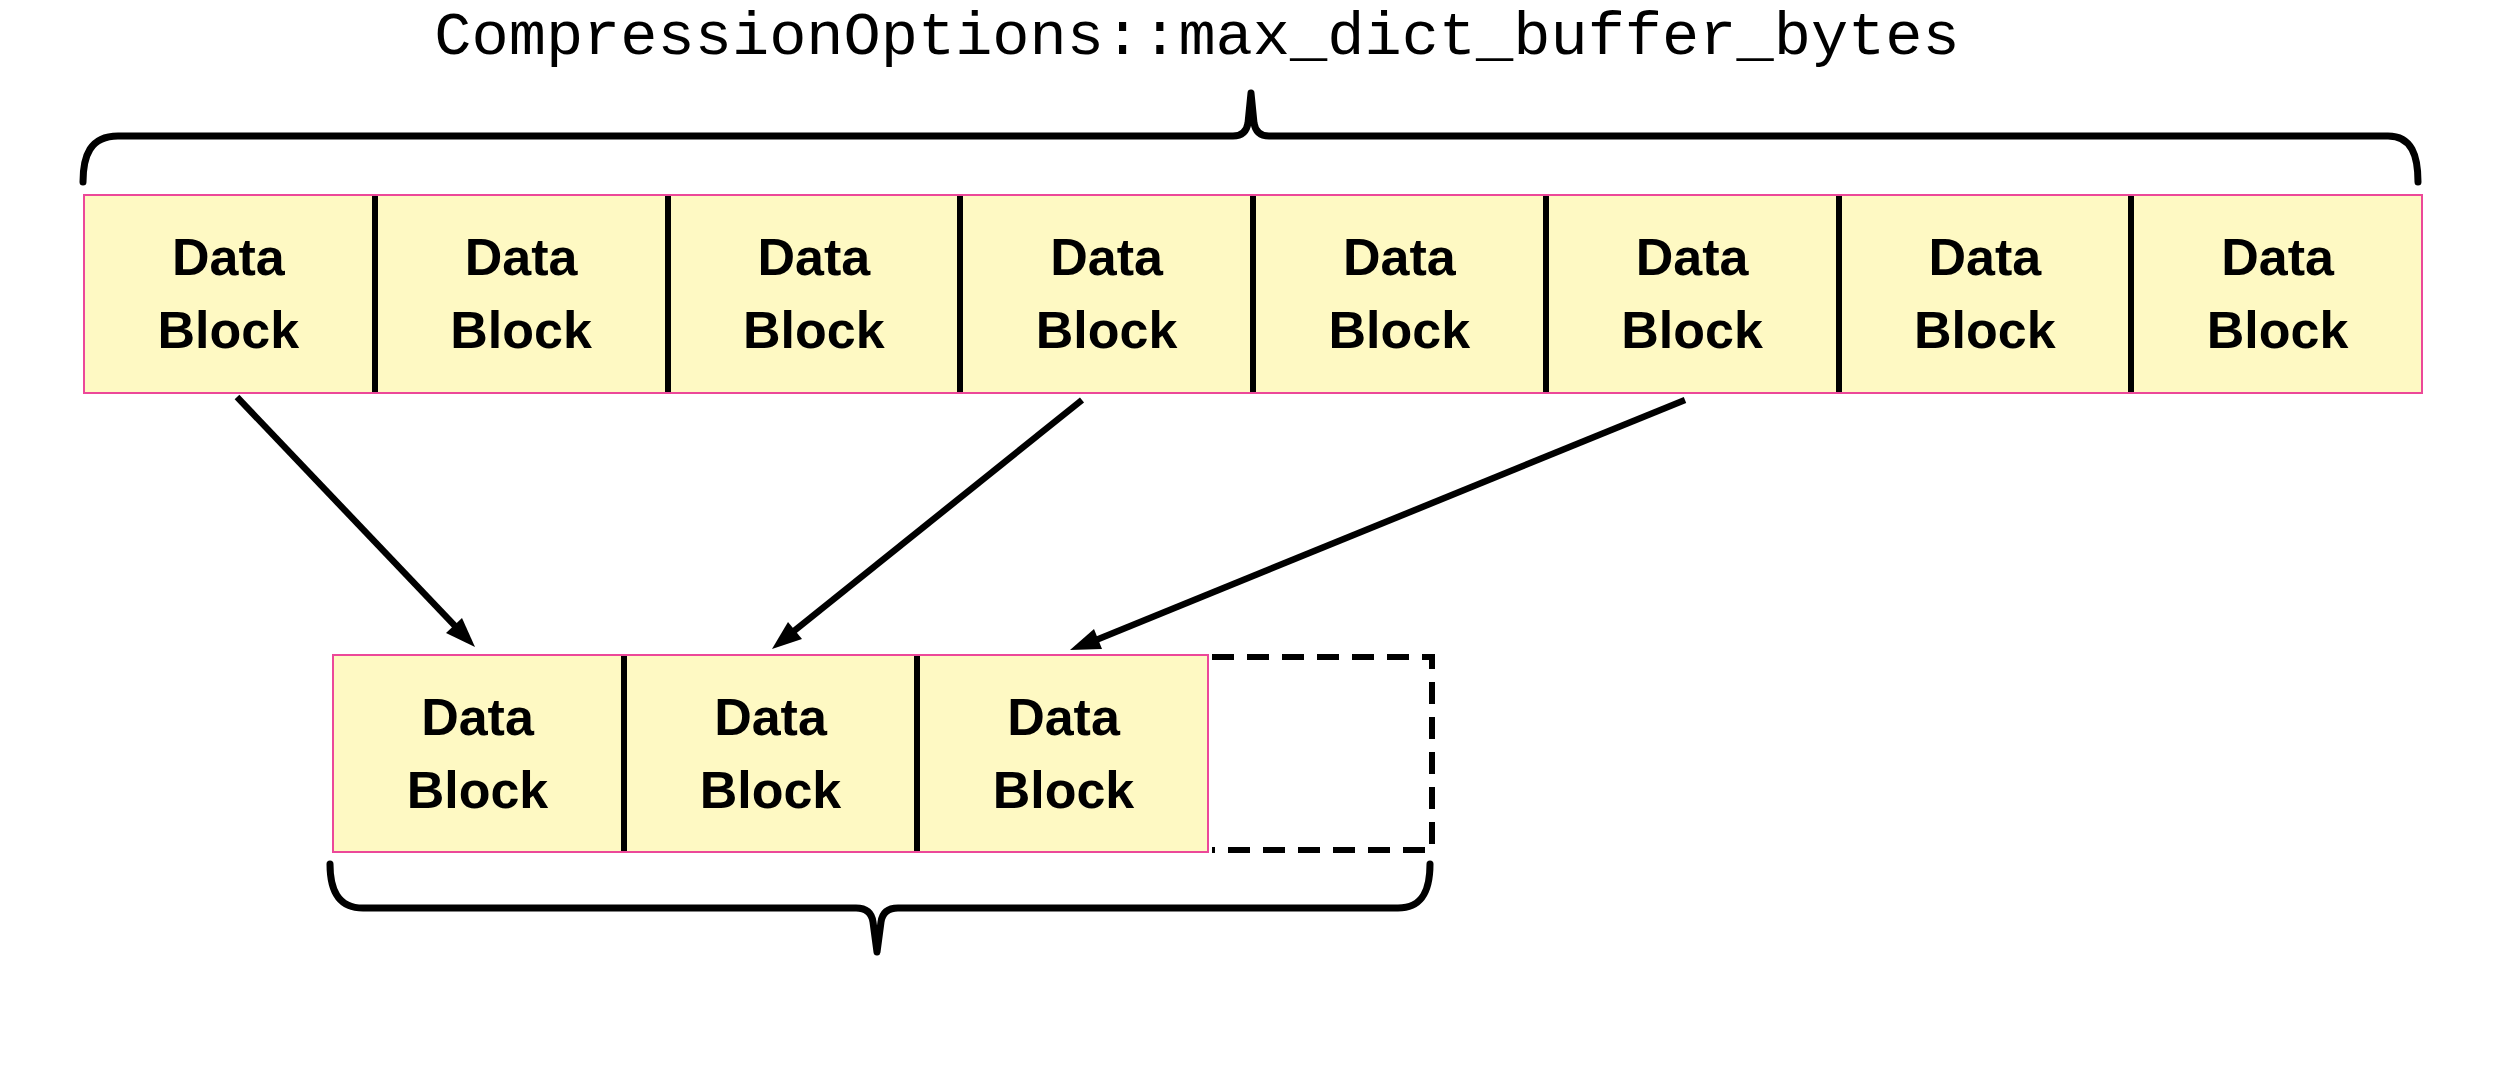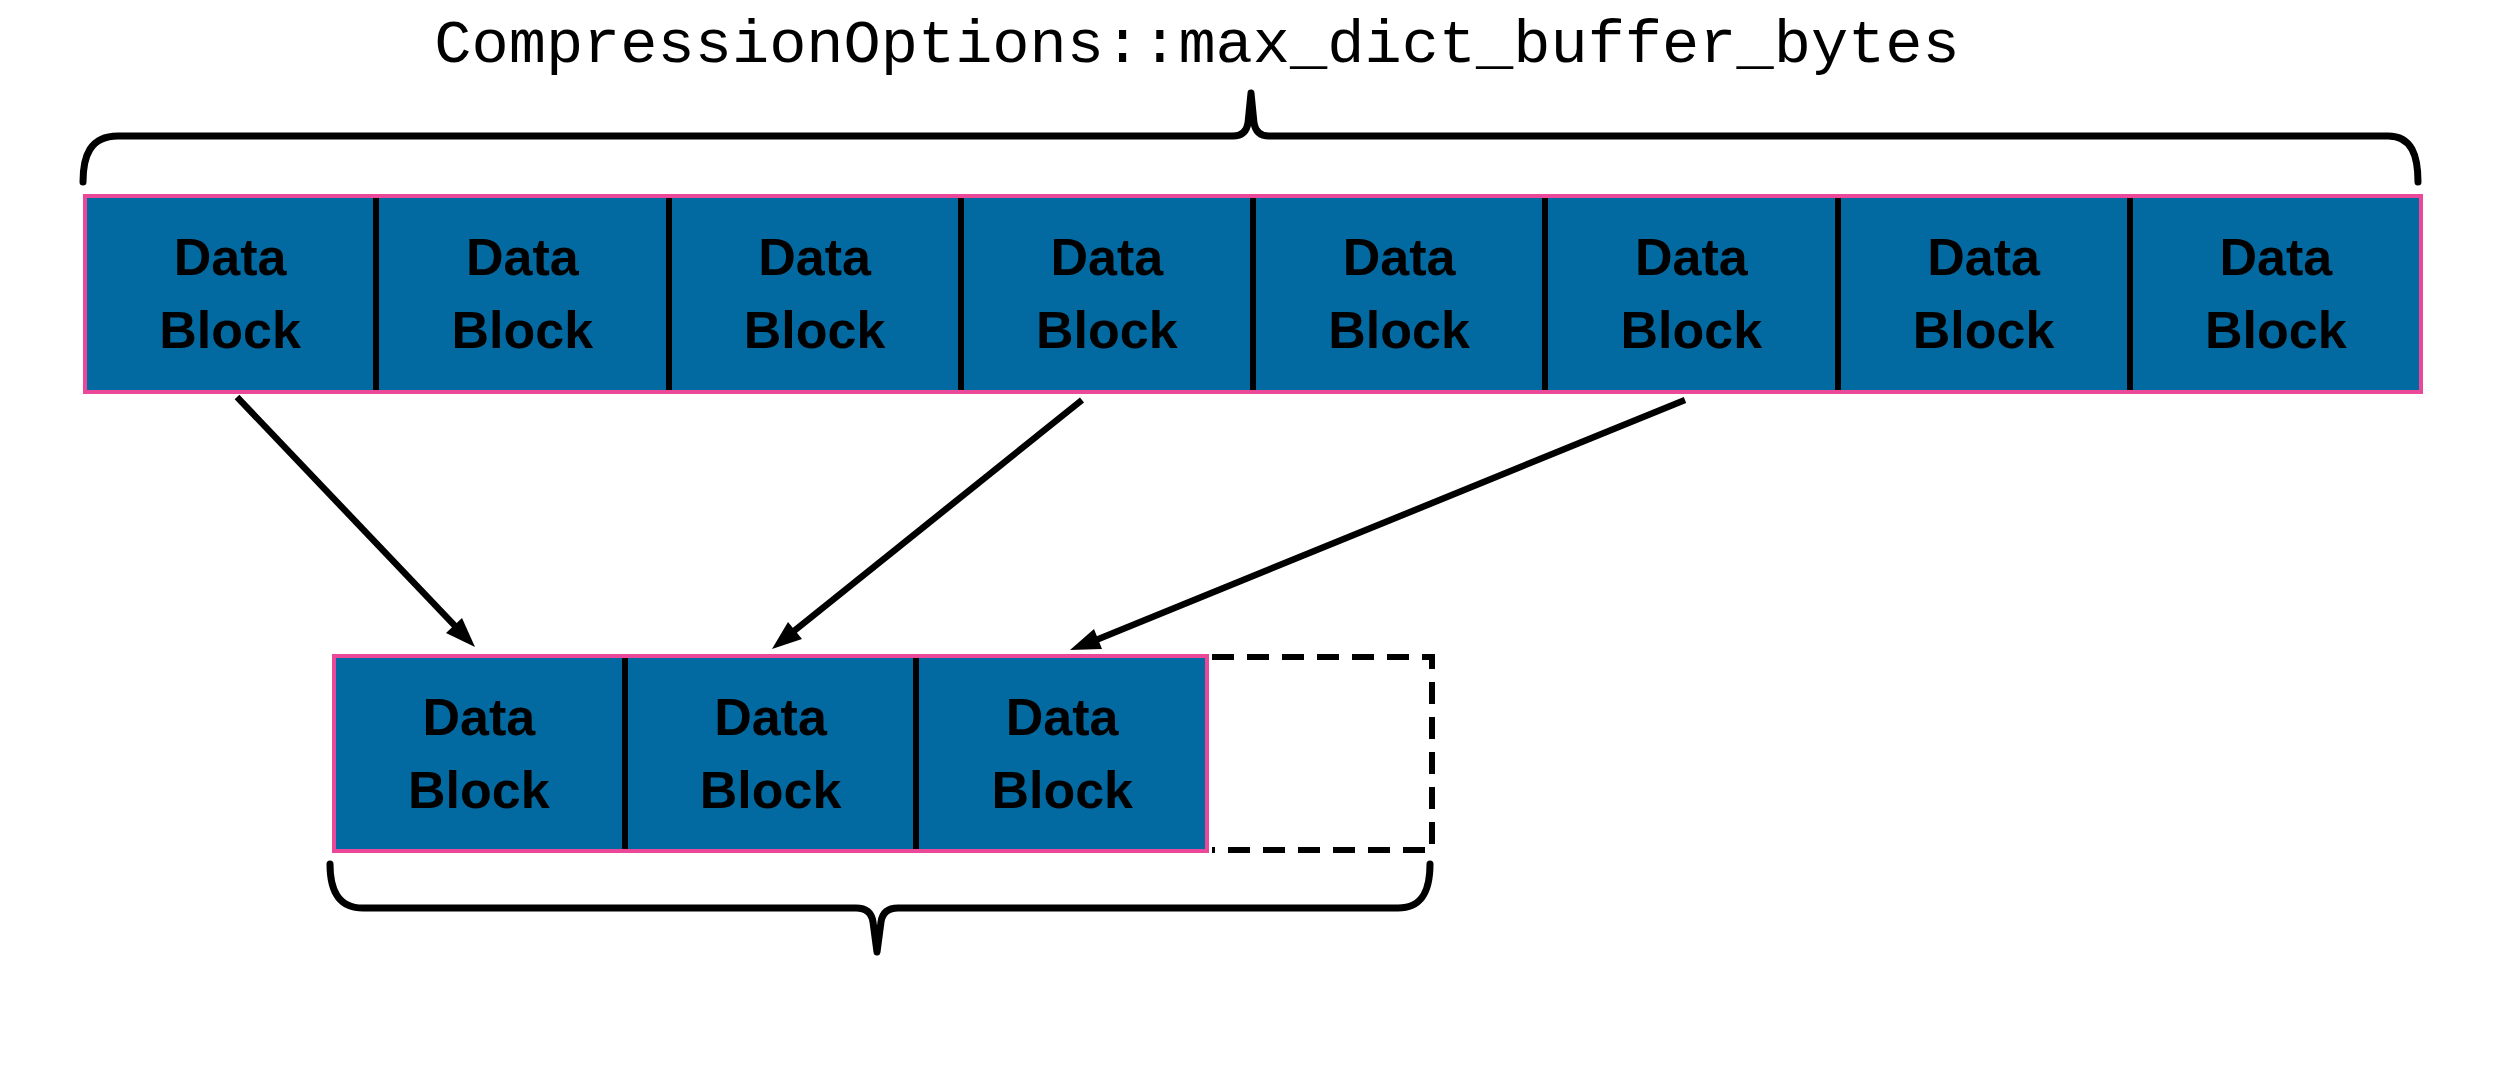--- a/index.html
+++ b/index.html
@@ -17,29 +17,29 @@
   }
   .mono-label {
     position: absolute;
     font-family: "Liberation Mono", "DejaVu Sans Mono", monospace;
     font-size: 62px;
     line-height: 72px;
     color: #000000;
     white-space: nowrap;
     transform: translateX(-50%);
   }
-  .top-label   { left: 1197px; top: 2px; margin-top: 8px;  }
+  .top-label   { left: 1197px; top: 2px;  }
   .bottom-label{ left: 882px;  top: 974px; }
 
   .row {
     position: absolute;
     display: flex;
     box-sizing: border-box;
-    border: 4px solid #ec4899;
-    background: #0369a1;
+    border: 2px solid #ec4899;
+    background: #fef9c3;
   }
   .top-row    { left: 83px;  top: 194px; width: 2340px; height: 200px; }
   .bottom-row { left: 332px; top: 654px; width: 877px;  height: 199px; }
 
   .block {
     flex: 1 1 0;
     display: flex;
     flex-direction: column;
     align-items: center;
     justify-content: center;

